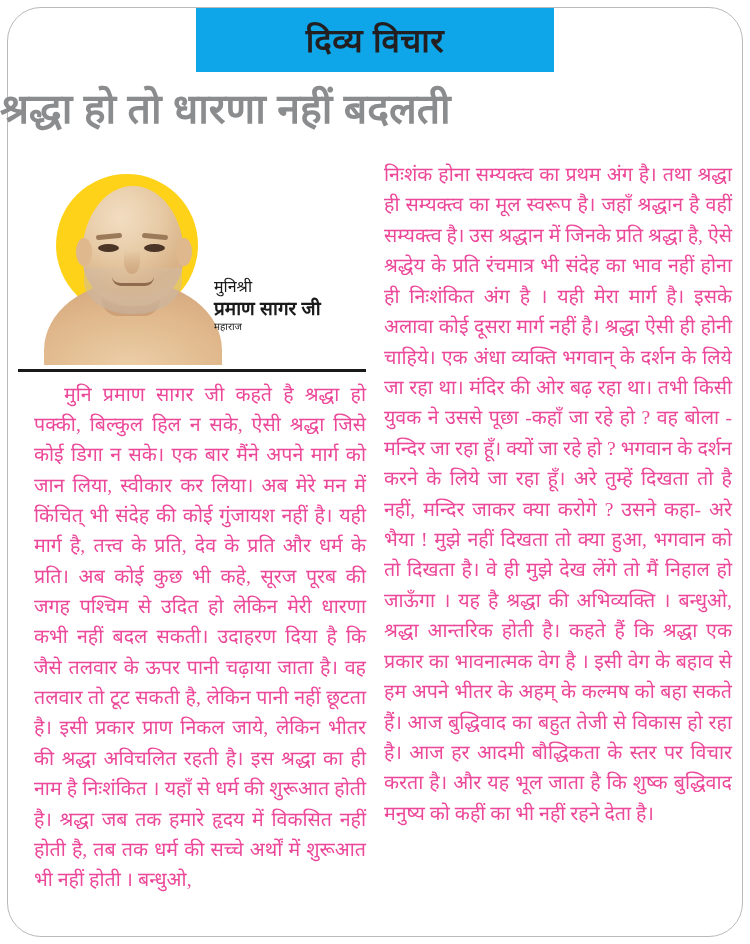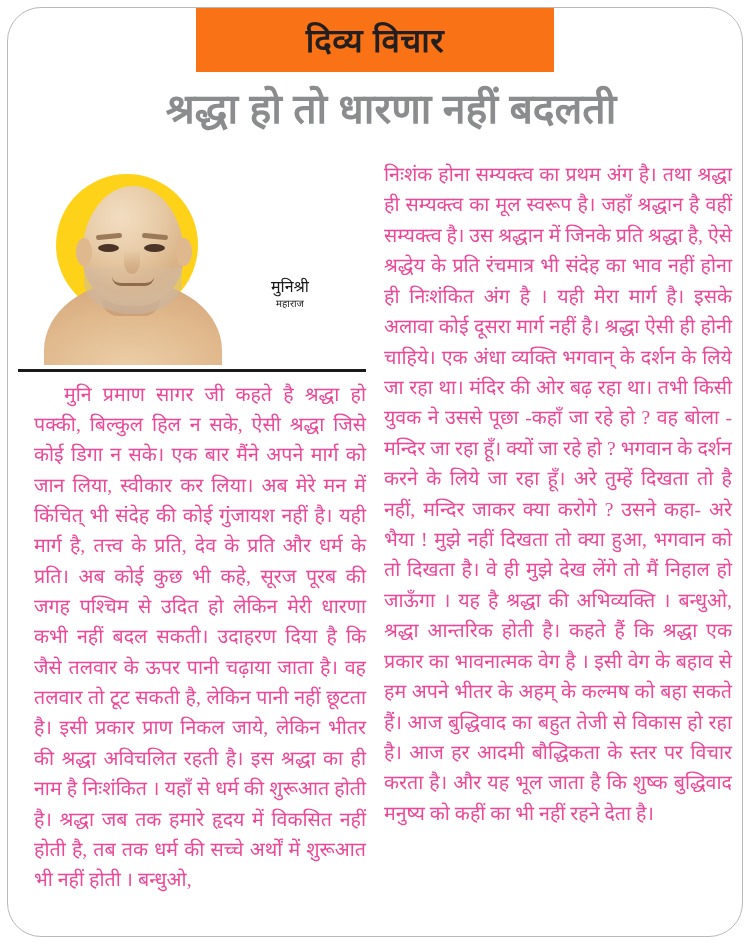--- a/index.html
+++ b/index.html
@@ -32,50 +32,48 @@
     pointer-events: none;
   }
 
   
   .banner {
     position: absolute;
     left: 196px;
     top: 8px;
     width: 358px;
     height: 64px;
-    background: #f97316;
+    background: #0ea5e9;
     display: flex;
     align-items: center;
     justify-content: center;
     z-index: 3;
   }
   .banner-title {
     font-family: "Liberation Sans", "DejaVu Sans", sans-serif;
     font-size: 33px;
     font-weight: bold;
     color: #231f20;
     letter-spacing: 0.5px;
     line-height: 1;
   }
 
   
   .headline {
     position: absolute;
     left: 0;
     top: 84px;
     width: 750px;
-    text-align: center;
     font-family: "Liberation Sans", "DejaVu Sans", sans-serif;
     font-size: 41px;
     font-weight: bold;
     color: #8a8c8e;
     line-height: 1.22;
     white-space: nowrap;
     z-index: 3;
-    padding-left: 32px;
   }
 
   
   .columns {
     position: absolute;
     left: 18px;
     top: 160px;
     width: 714px;
     height: 772px;
   }
@@ -88,21 +86,20 @@
   }
   .col-left  { left: 0px; }
   .col-right { left: 366px; }
 
   
   .portrait-block {
     position: relative;
     width: 348px;
     height: 205px;
     margin-bottom: 4px;
-    text-align: center;
   }
 
   .halo {
     position: absolute;
     left: 38px;
     top: 14px;
     width: 142px;
     height: 142px;
     border-radius: 50%;
     background: #ffd21a;
@@ -281,20 +278,21 @@
           <div class="brow-l"></div>
           <div class="brow-r"></div>
           <div class="eye-l"></div>
           <div class="eye-r"></div>
           <div class="nose"></div>
           <div class="mouth"></div>
         </div>
 
         <div class="caption">
           <div class="cap-1">मुनिश्री</div>
+          <div class="cap-2">प्रमाण सागर जी</div>
           <div class="cap-3">महाराज</div>
         </div>
 
       </div>
 
       <div class="rule"></div>
 
       <p class="body-text indent">मुनि प्रमाण सागर जी कहते है  श्रद्धा हो पक्की, बिल्कुल हिल न सके, ऐसी श्रद्धा जिसे कोई डिगा न सके। एक बार मैंने अपने मार्ग को जान लिया, स्वीकार कर लिया। अब मेरे मन में किंचित् भी संदेह की कोई गुंजायश नहीं है। यही मार्ग है, तत्त्व के प्रति, देव के प्रति और धर्म के प्रति। अब कोई कुछ भी कहे, सूरज पूरब की जगह पश्चिम से उदित हो लेकिन मेरी धारणा कभी नहीं बदल सकती। उदाहरण दिया है कि जैसे तलवार के ऊपर पानी चढ़ाया जाता है। वह तलवार तो टूट सकती है, लेकिन पानी नहीं छूटता है। इसी प्रकार प्राण निकल जाये, लेकिन भीतर की श्रद्धा अविचलित रहती है। इस श्रद्धा का ही नाम है निःशंकित । यहाँ से धर्म की शुरूआत होती है। श्रद्धा जब तक हमारे हृदय में विकसित नहीं होती है, तब तक धर्म की सच्चे अर्थों में शुरूआत भी नहीं होती । बन्धुओ,</p>
     </div>
 

